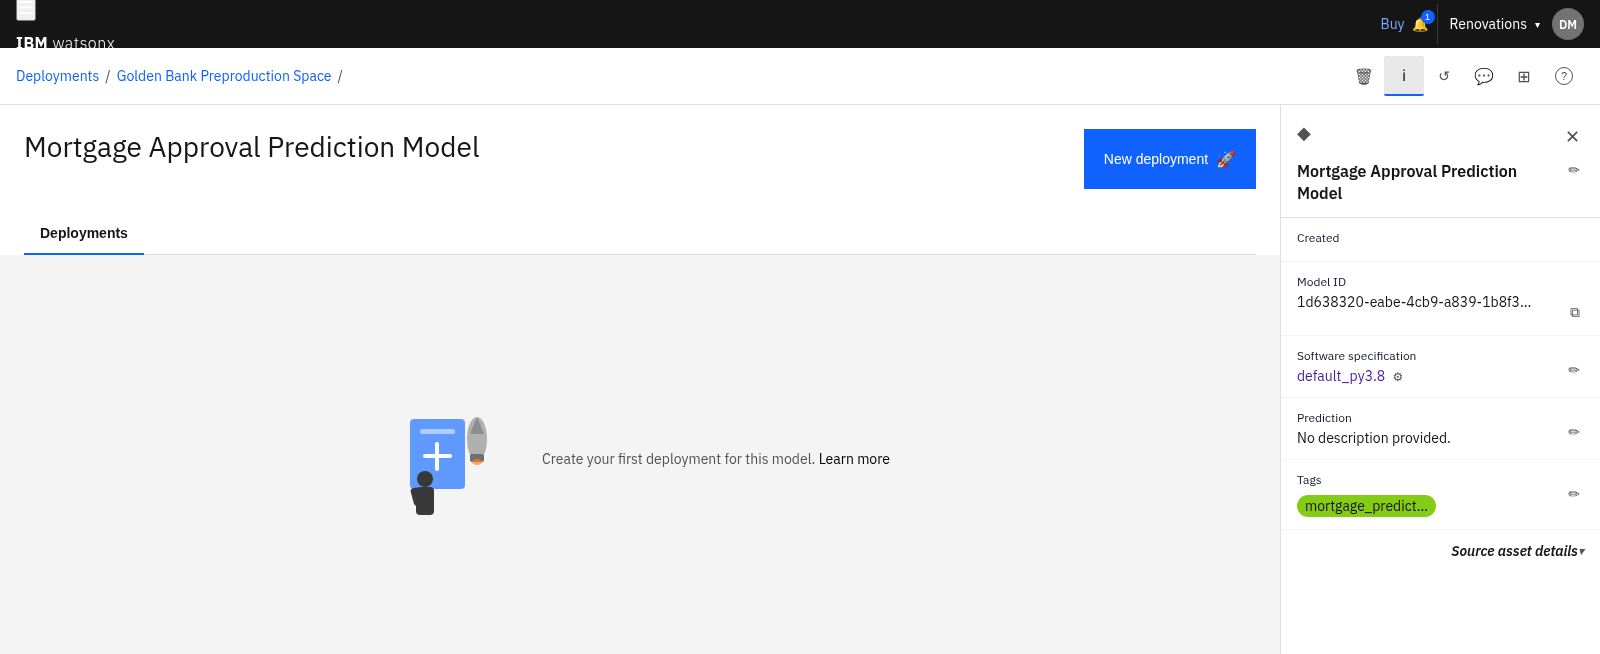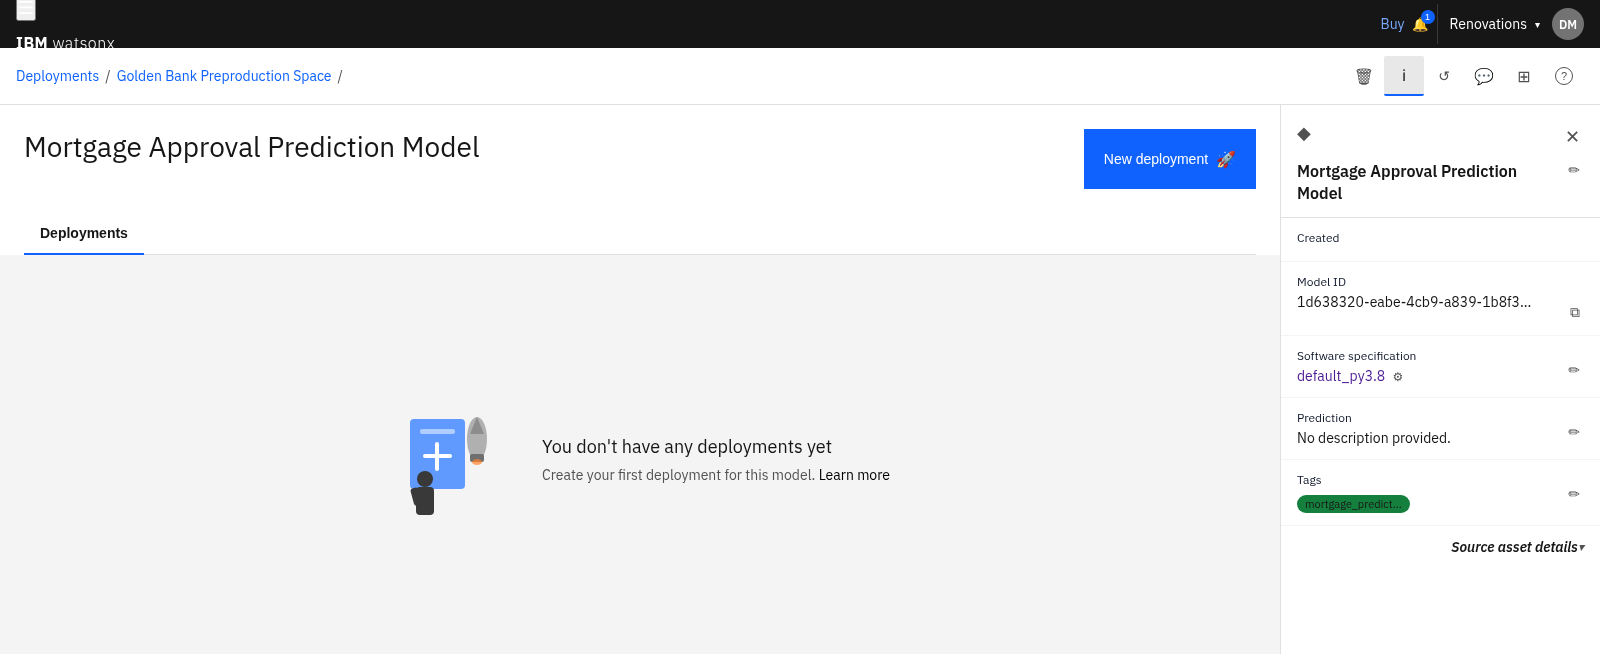--- a/index.html
+++ b/index.html
@@ -177,25 +177,25 @@
     }
     .panel-copy-btn {
       background: none; border: none; cursor: pointer;
       color: #525252; font-size: 14px; padding: 2px 4px;
       flex-shrink: 0; margin-top: 28px;
     }
     .spec-link { color: #4c1d95; text-decoration: none; font-size: 14px; }
     .spec-settings-icon { font-size: 12px; color: #525252; margin-left: 4px; }
     .tag {
       display: inline-block;
-      background: #15803d;
+      background: #84cc16;
       color: #161616;
       padding: 2px 8px;
       border-radius: 12px;
-      font-size: 11px;
+      font-size: 14px;
       margin-top: 4px;
     }
     .source-asset-section {
       padding: 12px 16px;
       display: flex;
       align-items: center;
       justify-content: flex-end;
       cursor: pointer;
       font-style: italic;
     }
@@ -288,21 +288,20 @@
             <polygon points="87,28 80,45 94,45" fill="#8d8d8d"></polygon>
             <rect x="80" y="65" width="14" height="8" rx="2" fill="#6f6f6f"></rect>
             <ellipse cx="87" cy="73" rx="5" ry="3" fill="#ff832b" opacity="0.7"></ellipse>
 
             <circle cx="35" cy="90" r="8" fill="#393939"></circle>
             <rect x="26" y="98" width="18" height="28" rx="4" fill="#393939"></rect>
             <rect x="20" y="100" width="8" height="18" rx="3" fill="#393939" transform="rotate(-15 20 100)"></rect>
           </svg>
         </div>
         <div class="empty-state-text">
-          <h3>You don't have any deployments yet</h3>
           <p>
             <span>Create your first deployment for this model.</span>
             <a href="#">Learn more</a>
           </p>
         </div>
       </div>
     </div>
 
   </div>
 

